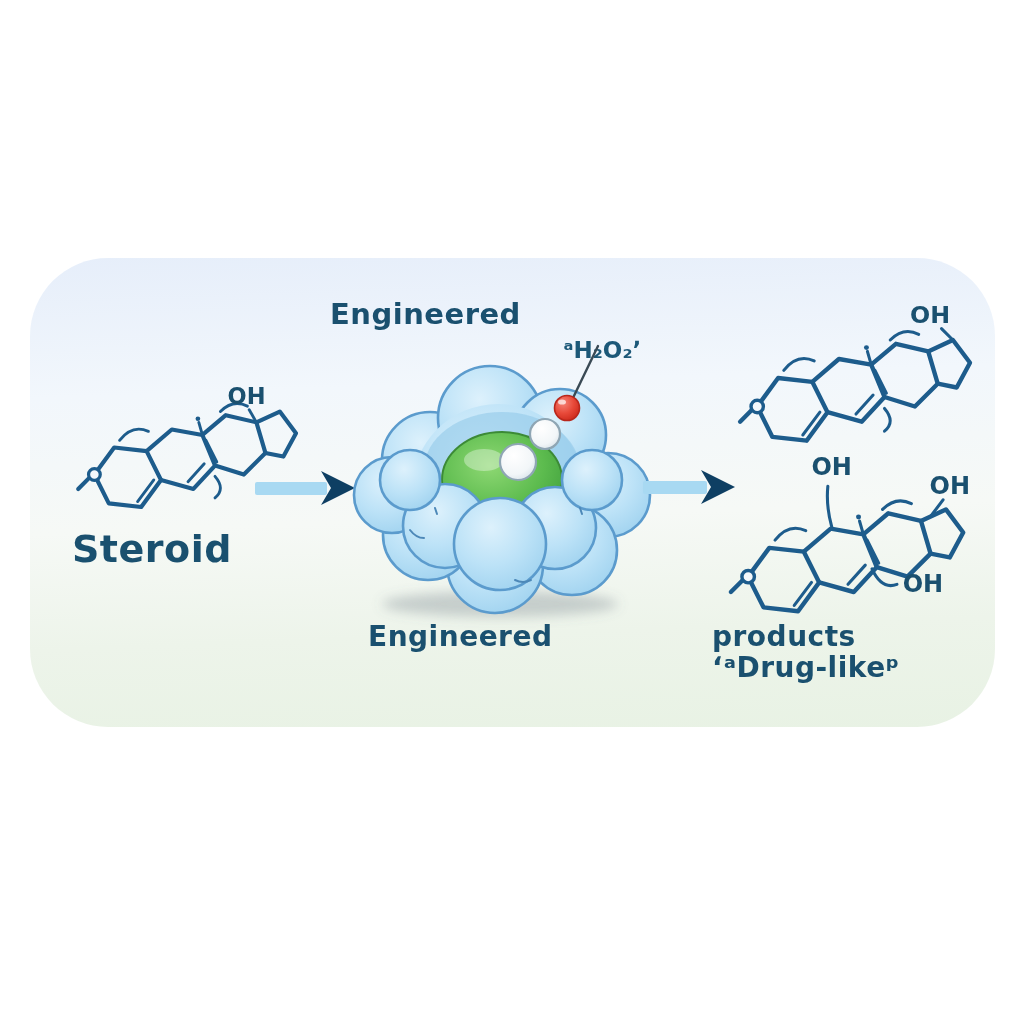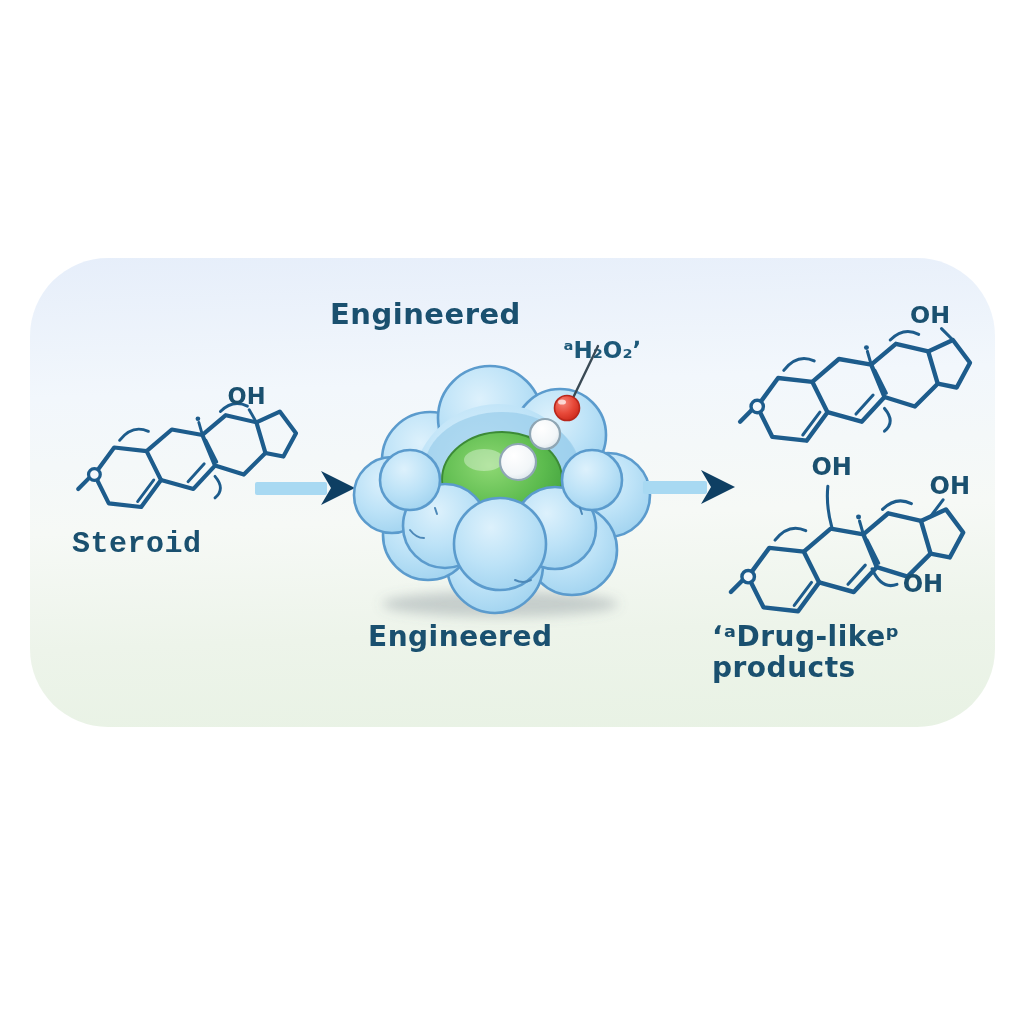--- a/index.html
+++ b/index.html
@@ -3,21 +3,21 @@
 <meta charset="utf-8">
 <style>
   html,body{margin:0;padding:0;background:#ffffff;}
   .stage{position:relative;width:1024px;height:1024px;background:#ffffff;overflow:hidden;
          font-family:"DejaVu Sans","Liberation Sans",sans-serif;}
   .panel{position:absolute;left:30px;top:258px;width:965px;height:469px;border-radius:78px;
          background:linear-gradient(178deg,#e6eefa 0%,#f2f7fc 28%,#f6f9f6 55%,#edf4ea 78%,#e8f2e4 100%);}
   .lbl{position:absolute;color:#1a506f;font-weight:bold;text-align:left;}
   .title-top{left:330px;top:297px;width:226px;font-size:29px;line-height:34px;letter-spacing:.5px;}
   .title-bottom{left:368px;top:620px;width:224px;font-size:28px;line-height:34px;letter-spacing:.5px;}
-  .substrate-name{left:72px;top:527px;width:186px;font-size:30px;letter-spacing:.5px;font-family:Liberation Mono, monospace;}
+  .substrate-name{left:72px;top:527px;width:186px;font-size:38px;letter-spacing:.5px;}
   .products-caption{left:712px;top:621px;width:216px;font-size:28px;line-height:31px;letter-spacing:.5px;}
   .h2o2{left:556px;top:337px;width:110px;font-size:23px;text-align:left;color:#1c5878;margin-left:7px;}
   svg{position:absolute;overflow:visible;}
   svg text{font-family:"DejaVu Sans","Liberation Sans",sans-serif;font-weight:bold;fill:#1a506f;}
   .mol path,.mol line{fill:none;stroke:#1d5c8c;stroke-width:4.6;stroke-linecap:round;stroke-linejoin:round;}
   .mol .thin{stroke-width:3.2;}
   .mol circle.oatom{fill:#f4f8fb;stroke:#1d5c8c;stroke-width:3.6;}
   .mol circle.dot{fill:#1d5c8c;stroke:none;}
   .mol text{font-size:25px;}
 </style>
@@ -178,17 +178,17 @@
       <path class="thin" d="M108,82 Q102,60 104,40"></path>
       <line class="thin" x1="212" y1="70" x2="224" y2="54"></line>
       <path class="thin" d="M150,126 Q160,148 176,142"></path>
     </g>
     <text x="108" y="28" text-anchor="middle">OH</text>
     <text x="231" y="48" text-anchor="middle">OH</text>
     <text x="182" y="150" text-anchor="start">OH</text>
   </svg>
 
   <div class="lbl products-caption">
+    <div>products</div>
     <div>ʻᵃDrug-likeᵖ</div>
-    <div>products</div>
   </div>
 
 </div>
 
 </body></html>

